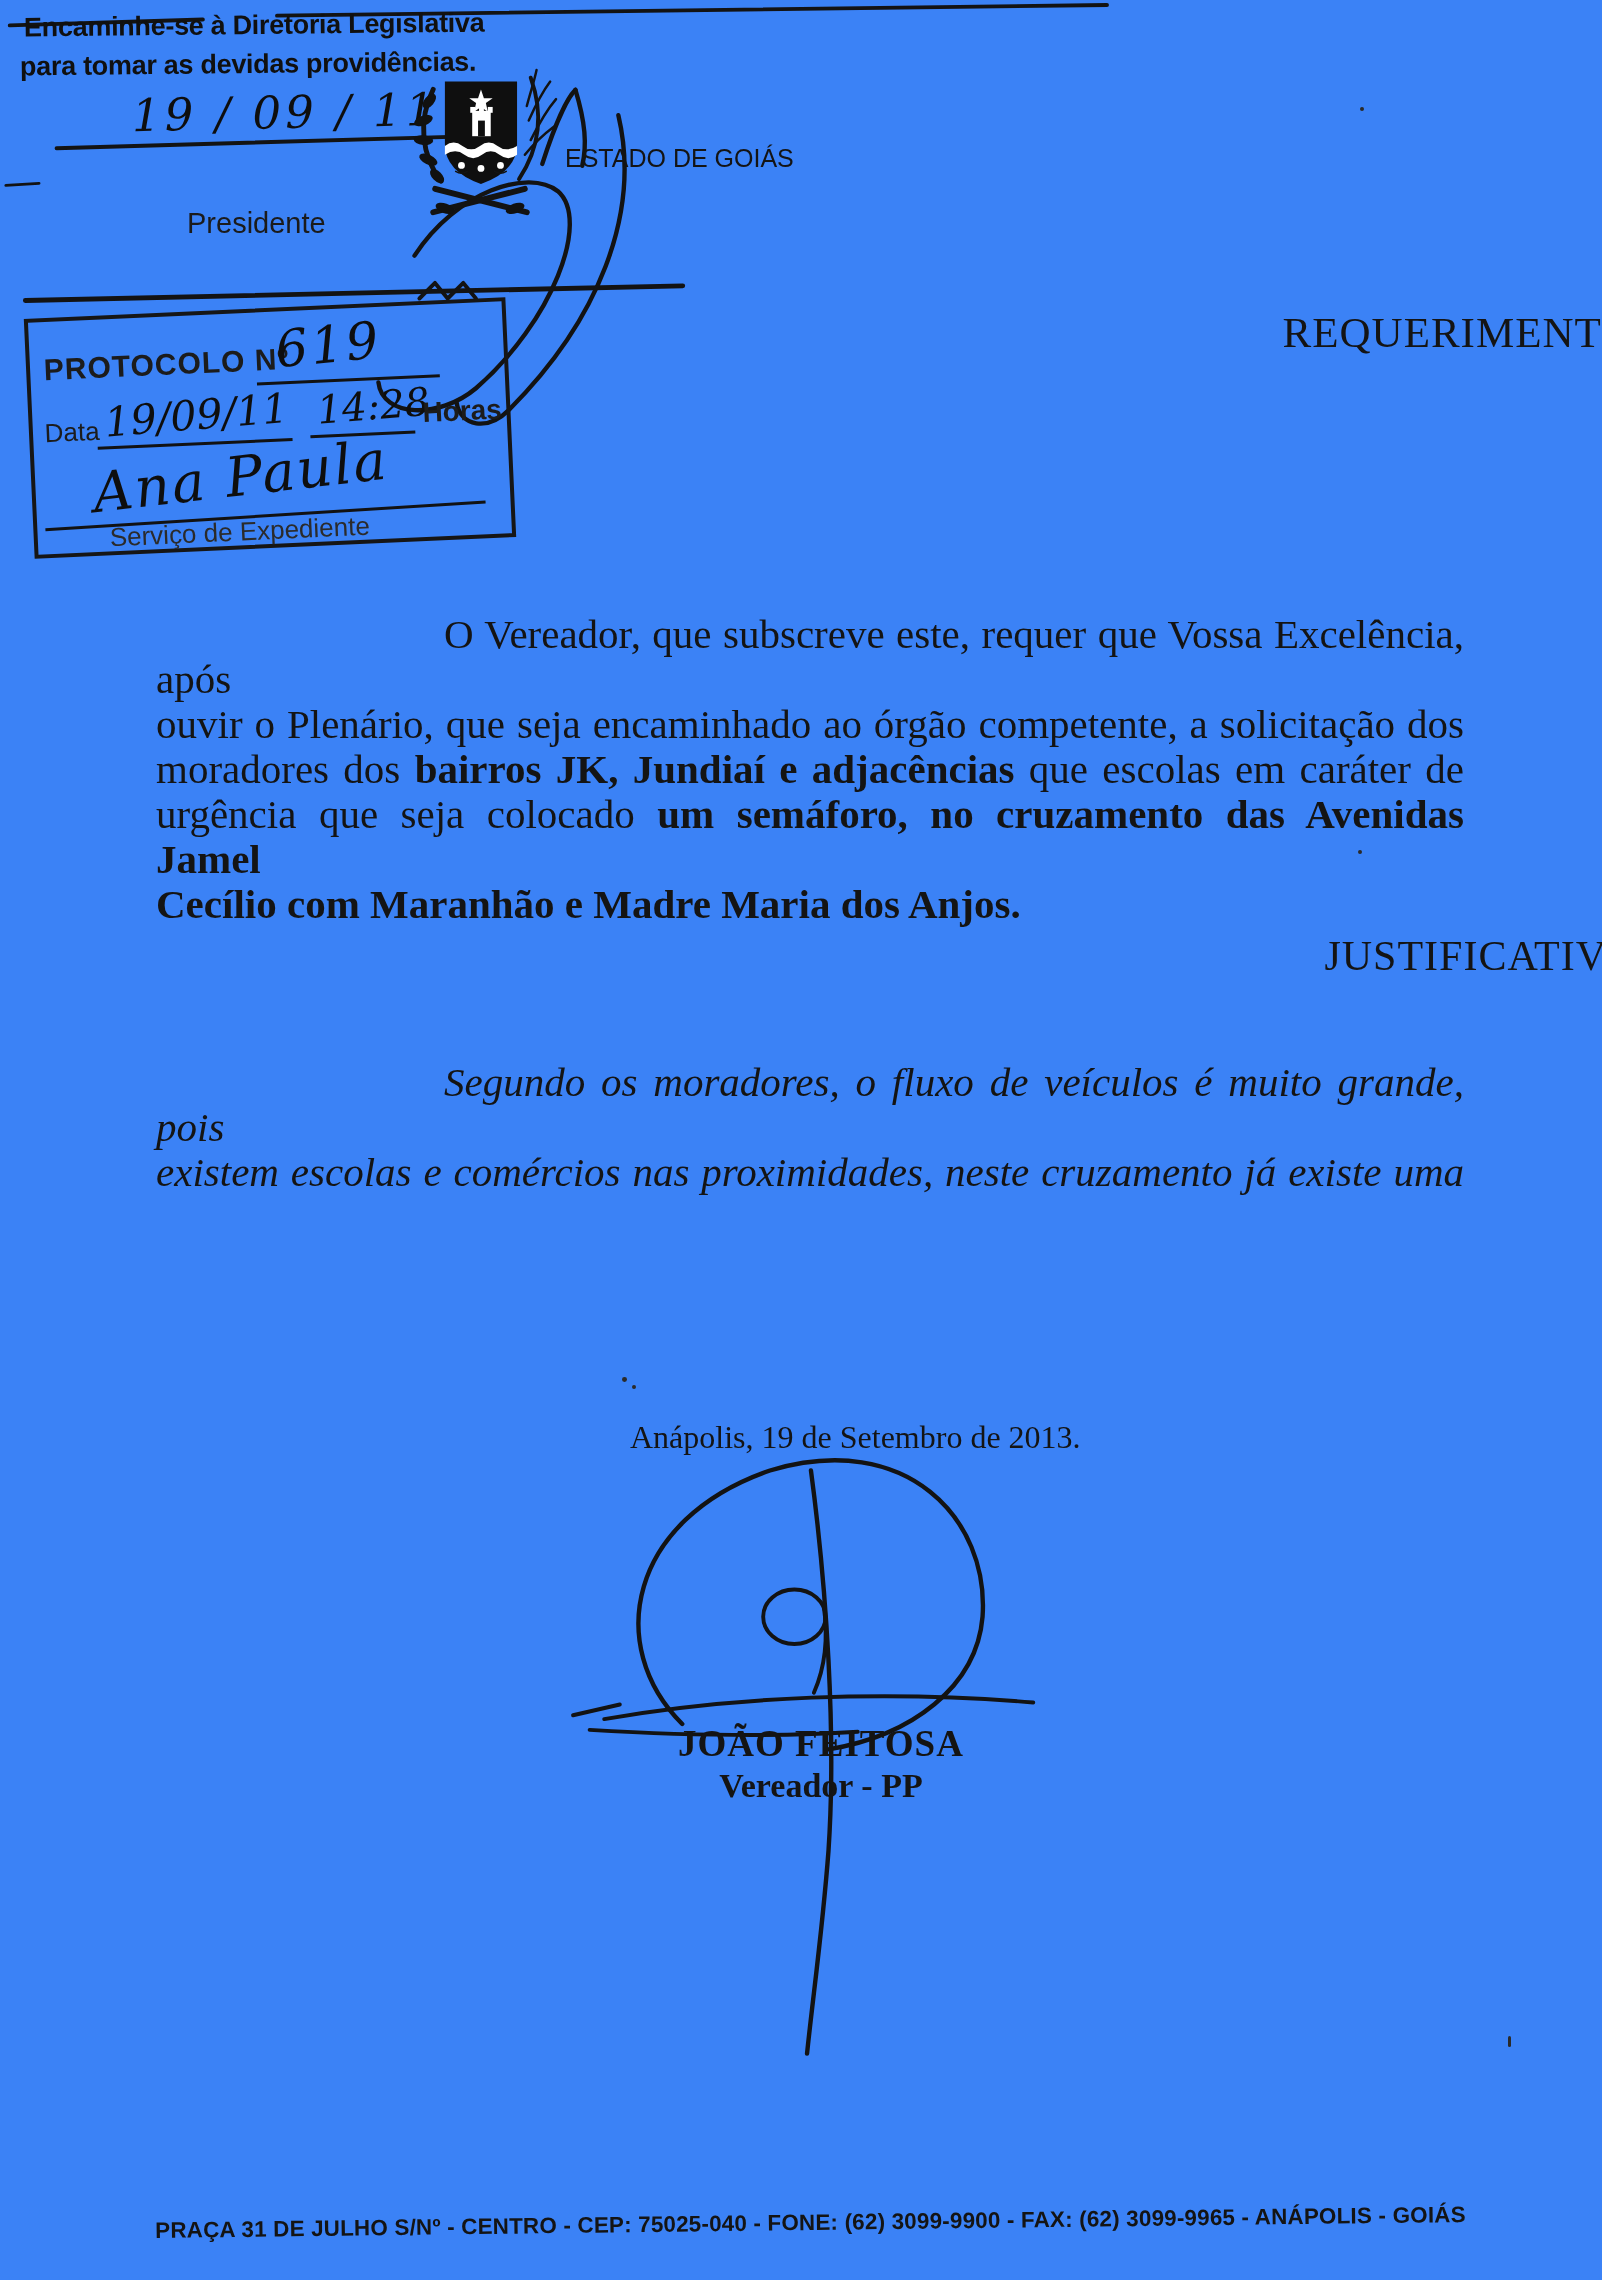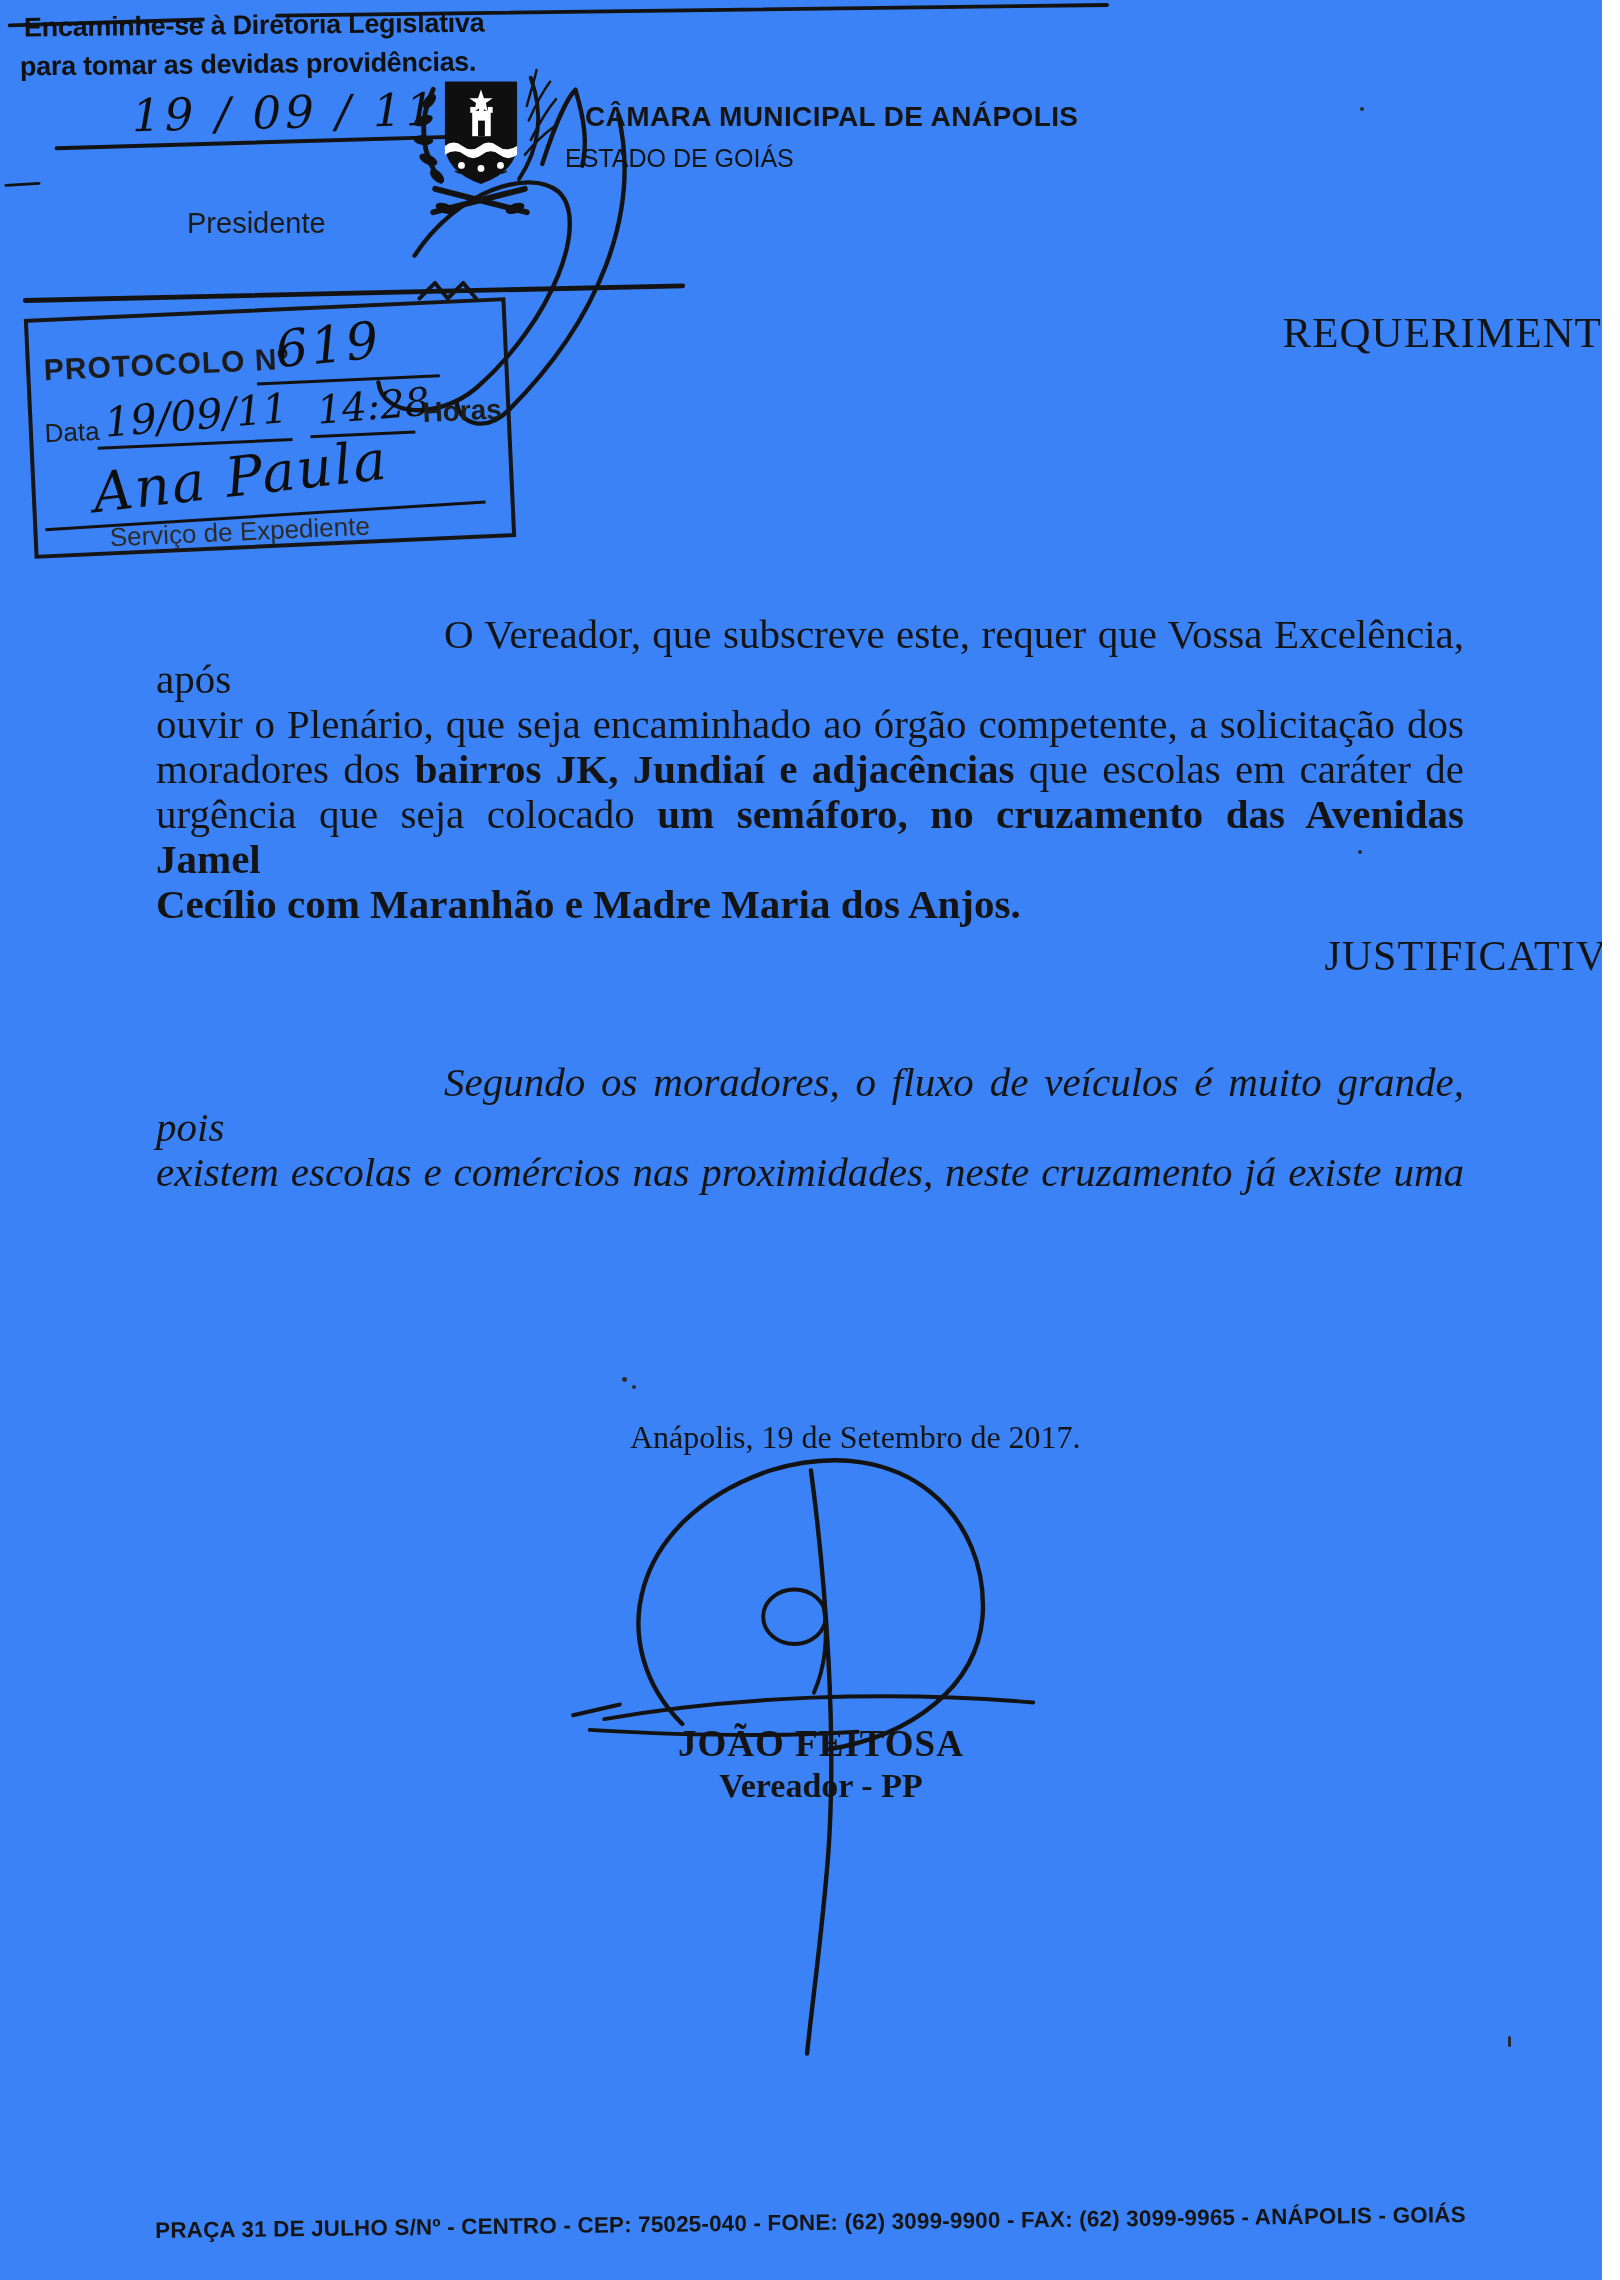--- a/index.html
+++ b/index.html
@@ -93,21 +93,20 @@
     <rect x="78" y="60" width="7" height="16" fill="#0f0f0f"></rect>
 
     <path d="M44 86 q9 -7 18 0 t18 0 t18 0 t20 0 l0 9 q-9 7 -18 0 t-18 0 t-18 0 t-20 0 z" fill="#ffffff"></path>
 
     <circle cx="61" cy="106" r="3.5" fill="#ffffff"></circle>
     <circle cx="81" cy="109" r="3.5" fill="#ffffff"></circle>
     <circle cx="101" cy="106" r="3.5" fill="#ffffff"></circle>
     <path class="ink-stroke" stroke-width="1.5" stroke="#ffffff" d="M55 112 q6 4 12 0 M95 112 q6 4 12 0"></path>
   </svg>
 
-  <div class="abs org-title" style="left:585px;top:101px;">CÂMARA MUNICIPAL DE ANÁPOLIS</div>
   <div class="abs org-state" style="left:565px;top:144px;">ESTADO DE GOIÁS</div>
 
   <div class="abs stamp-box">
     <div class="abs stamp-label" style="left:13.7px;top:31px;font-size:30px;letter-spacing:1px;">PROTOCOLO Nº</div>
     <div class="abs hand" style="left:246px;top:5.9px;font-size:51px;letter-spacing:2.9px;transform:rotate(-3deg);">619</div>
     <div class="abs uline" style="left:226px;top:70px;width:183px;"></div>
 
     <div class="abs stamp-label" style="left:11.7px;top:96px;font-size:26px;font-weight:400;">Data</div>
     <div class="abs hand" style="left:72px;top:76px;font-size:41px;transform:rotate(-2deg);">19/09/11</div>
     <div class="abs uline" style="left:64px;top:127px;width:195px;"></div>
@@ -147,21 +146,21 @@
       <span>Segundo os moradores, o fluxo de veículos é muito grande, pois</span>
     </div>
     <div class="doc-line">
       <span>existem escolas e comércios nas proximidades, neste cruzamento já existe uma</span>
     </div>
   </div>
 
   <div class="speck" style="left:622px;top:1377px;width:4.9px;height:4.9px;"></div>
   <div class="speck" style="left:632px;top:1385px;width:3.9px;height:3.9px;"></div>
 
-  <div class="abs" style="left:630px;top:1419px;font-size:32px;white-space:nowrap;">Anápolis, 19 de Setembro de 2017.</div>
+  <div class="abs" style="left:630px;top:1419px;font-size:32px;white-space:nowrap;">Anápolis, 19 de Setembro de 2013.</div>
 
   <svg class="abs" style="left:419px;top:1441px;" width="780" height="644" viewBox="0 0 800 660">
     <path class="ink-stroke" stroke-width="4.5" d="M 270 290 C 190 210 215 80 360 30 C 500 -12 585 80 578 180 C 572 252 505 302 420 316"></path>
     <ellipse class="ink-stroke" stroke-width="4" cx="385" cy="180" rx="32" ry="28"></ellipse>
     <path class="ink-stroke" stroke-width="4" d="M 415 168 C 421 210 413 240 405 258"></path>
     <path class="ink-stroke" stroke-width="4.5" d="M 402 30 C 418 150 428 300 420 420 C 414 500 404 570 398 628"></path>
     <path class="ink-stroke" stroke-width="4" d="M 190 285 C 320 262 480 255 630 268"></path>
     <path class="ink-stroke" stroke-width="4" d="M 175 296 C 260 301 360 304 450 298"></path>
     <path class="ink-stroke" stroke-width="4" d="M 158 281 L 206 270"></path>
   </svg>

